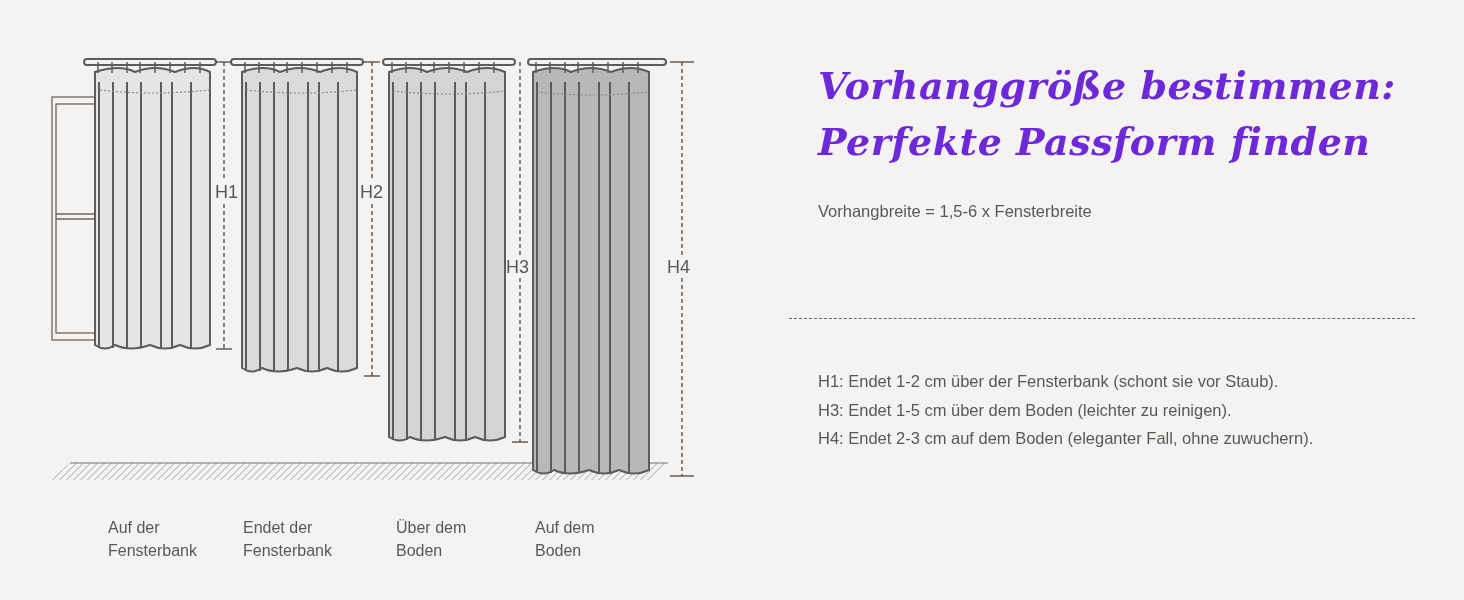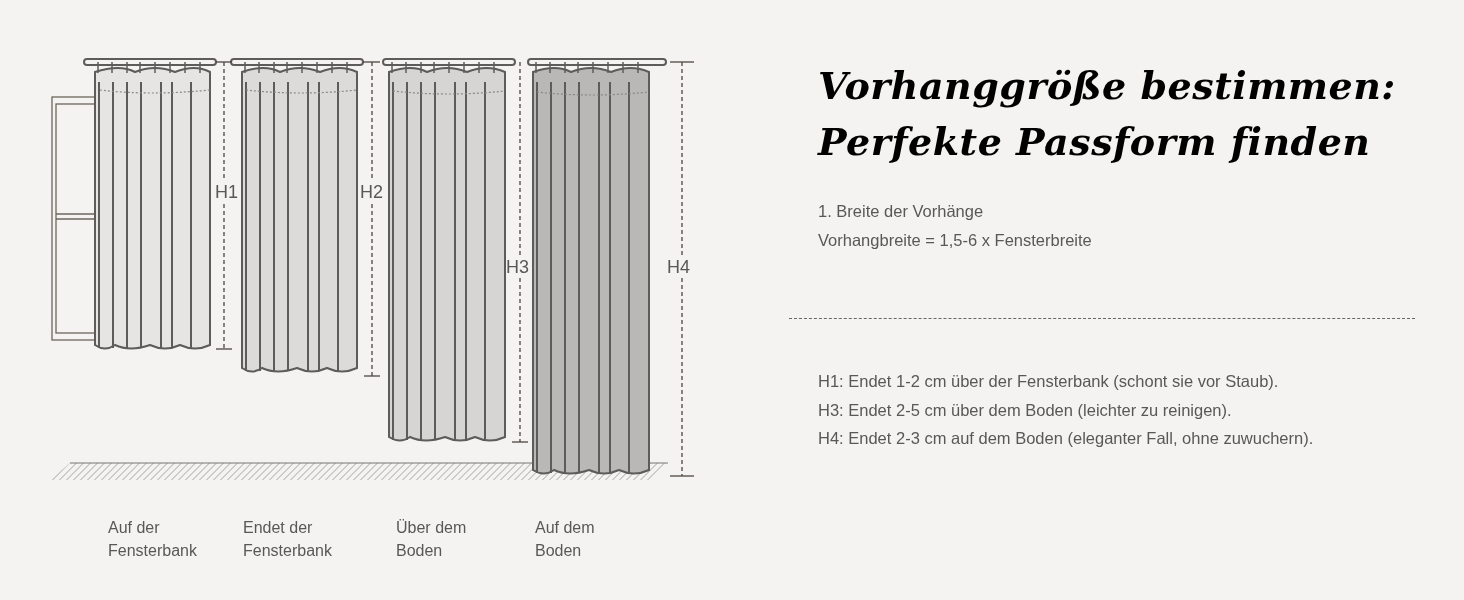--- a/index.html
+++ b/index.html
@@ -12,21 +12,21 @@
   }
   #diagram { position: absolute; left: 0; top: 0; }
   .caption {
     position: absolute; top: 516px;
     font-size: 16px; line-height: 23px; color: #5a5856;
   }
   .caption span { display: block; }
   .title {
     position: absolute; left: 818px; top: 58px;
     font-family: "DejaVu Serif", serif; font-style: italic; font-weight: bold;
-    font-size: 38px; line-height: 56px; color: #000000; letter-spacing: 0.5px;
+    font-size: 38px; line-height: 56px; color: #6d28d9; letter-spacing: 0.5px;
   }
   .title span { display: block; }
   .section {
     position: absolute; left: 818px;
     font-size: 16.5px; line-height: 28.5px; color: #5a5856;
   }
   .section span { display: block; white-space: nowrap; }
   .divider {
     position: absolute; left: 789px; top: 318px; width: 626px; height: 0;
     border-top: 1.5px dashed #666;
@@ -198,23 +198,22 @@
   <span>Auf dem</span>
   <span>Boden</span>
 </div>
 
 <div class="title">
   <span>Vorhanggröße bestimmen:</span>
   <span>Perfekte Passform finden</span>
 </div>
 
 <div class="section" style="top:197px;">
-  <span>1. Breite der Vorhänge</span>
   <span>Vorhangbreite = 1,5-6 x Fensterbreite</span>
 </div>
 
 <div class="divider"></div>
 
 <div class="section" style="top:367px;">
   <span>H1: Endet 1-2 cm über der Fensterbank (schont sie vor Staub).</span>
-  <span>H3: Endet 2-5 cm über dem Boden (leichter zu reinigen).</span>
+  <span>H3: Endet 1-5 cm über dem Boden (leichter zu reinigen).</span>
   <span>H4: Endet 2-3 cm auf dem Boden (eleganter Fall, ohne zuwuchern).</span>
 </div>
 
 </body></html>

